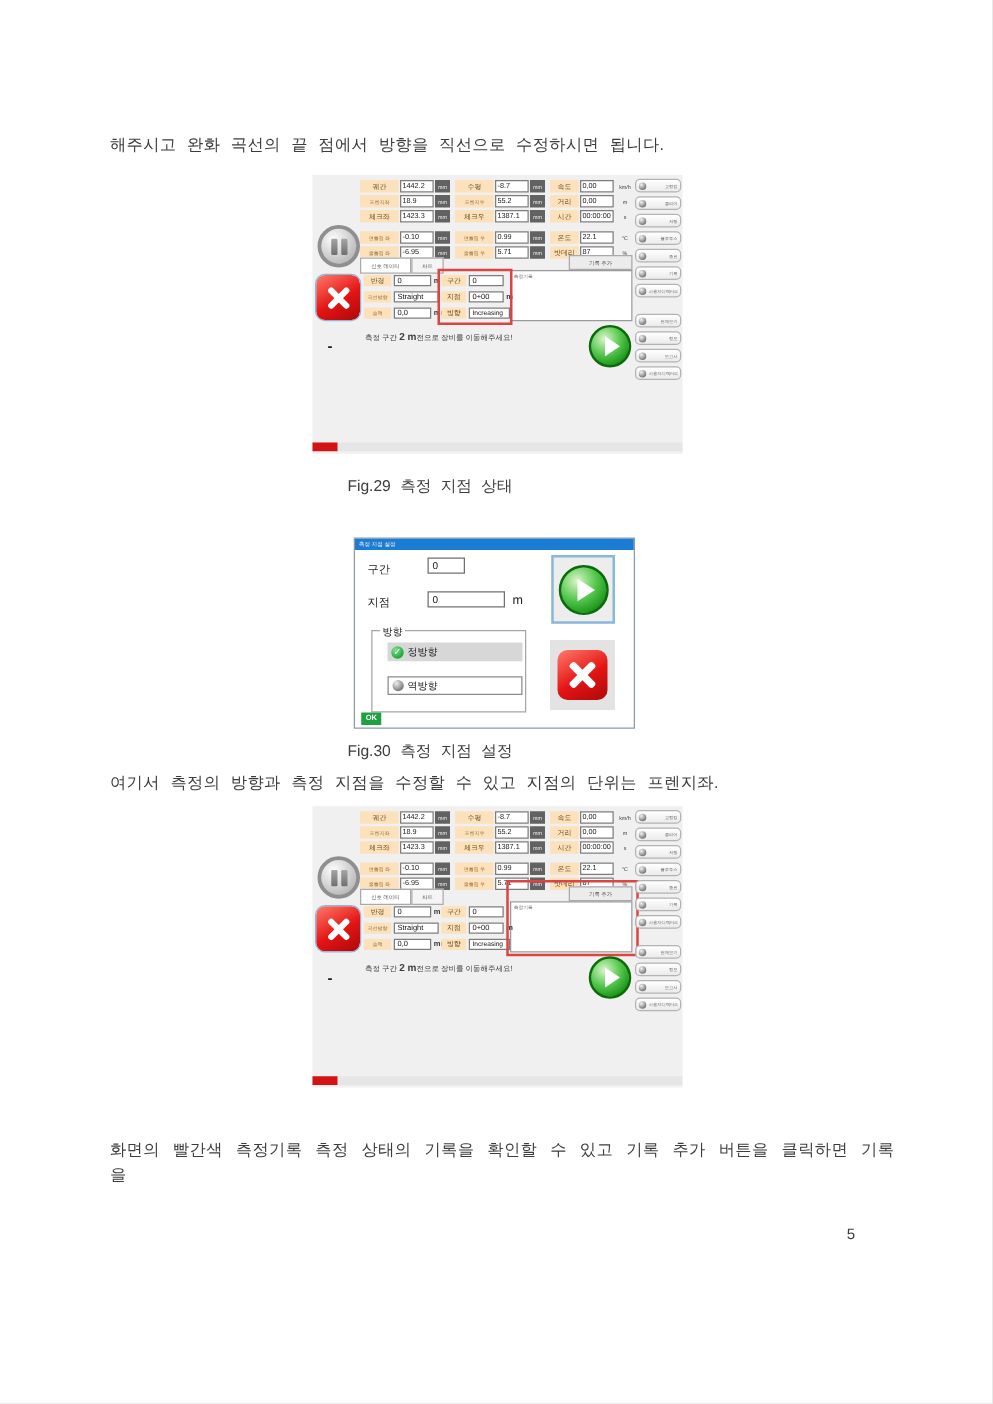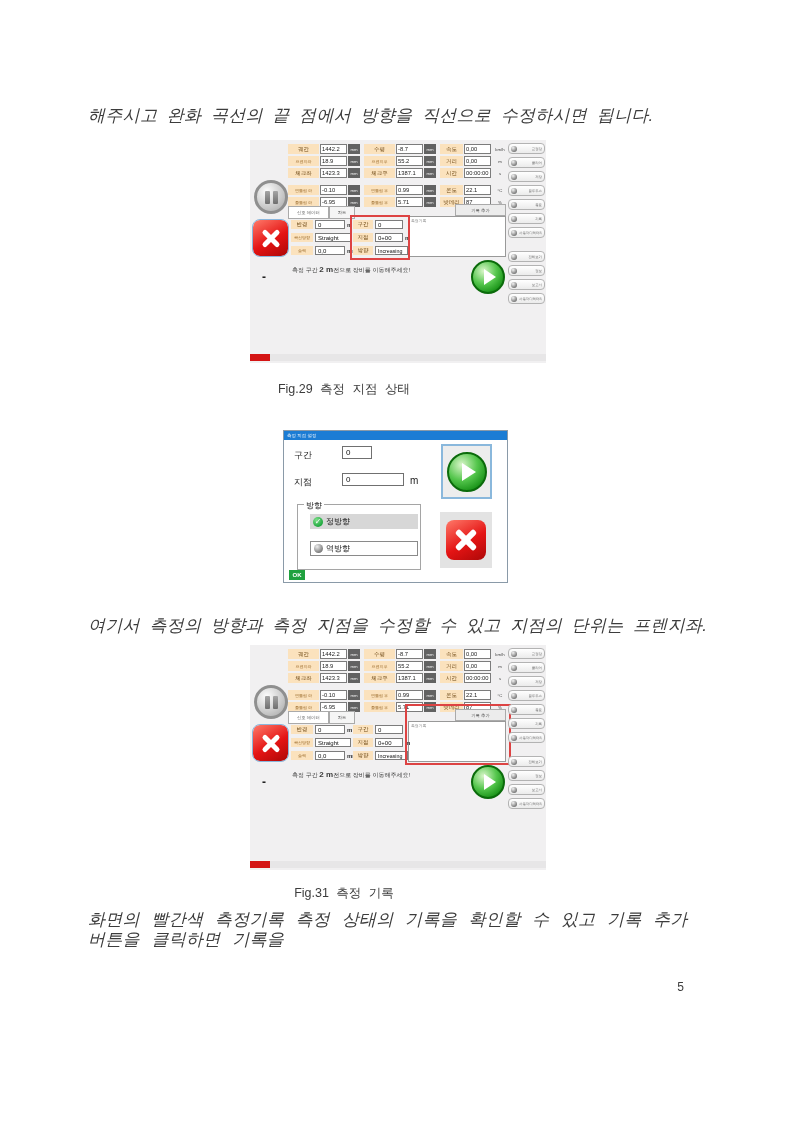--- a/index.html
+++ b/index.html
@@ -1,20 +1,20 @@
 <!DOCTYPE html>
 <html><head>
 <meta charset="utf-8">
 <style>
   html,body{margin:0;padding:0;background:#e9e9e9;}
   #page{position:relative;width:794px;height:1123px;background:#fff;margin:0 auto;
         outline:1px solid #c9c9c9;font-family:"Liberation Sans",sans-serif;overflow:hidden;}
   
-  .para{position:absolute;left:88px;width:628px;font-size:17px;color:#3c3c3c;
-        letter-spacing:.3px;word-spacing:4.5px;line-height:20px;font-style:italic;}
+  .para{position:absolute;left:88px;width:628px;font-size:13px;color:#3c3c3c;
+        letter-spacing:.3px;word-spacing:4.5px;line-height:20px;}
   .para.wide{word-spacing:6.5px;}
   .caption{position:absolute;left:0;width:688px;text-align:center;font-size:12.5px;
            color:#3c3c3c;word-spacing:4px;}
   .pageno{position:absolute;right:110px;top:980px;font-size:12px;color:#3c3c3c;}
   
   .shot{position:absolute;left:250px;width:296px;height:223px;background:#f1f0f1;font-family:"Liberation Sans",sans-serif;}
   .shot.variant-b{height:225px;}
   .pause-btn{position:absolute;left:4px;top:40px;width:34px;height:34px;border-radius:50%;
      background:radial-gradient(circle at 35% 30%,#fdfdfd,#cdcdcd 55%,#a5a5a5);
      border:3px solid #8f8f8f;box-sizing:border-box;display:flex;align-items:center;justify-content:center;gap:3px;}
@@ -302,20 +302,21 @@
         </div>
     </div>
     <div class="d-x-wrap">
       <div class="d-x">
         <div class="x-bar a"></div>
           <div class="x-bar b"></div>
       </div>
     </div>
     <div class="ok-badge">OK</div>
   </div>
+  <div class="caption" style="top:593px">Fig.30 측정 지점 설정</div>
 
   <div class="para" style="top:616px">여기서 측정의 방향과 측정 지점을 수정할 수 있고 지점의 단위는 프렌지좌.</div>
 
   <div class="shot variant-b" style="top:645px">
   <div class="pause-btn">
     <div class="pause-bar"></div>
     <div class="pause-bar"></div>
   </div>
   <div class="x-btn">
     <div class="x-bar a"></div>
@@ -472,18 +473,17 @@
           <div class="side-btn">
             <div class="sphere"></div>
             <span>사용자디렉터리</span>
           </div>
         </div>
   </div>
   <div class="bottom-strip">
     <div class="red-progress"></div>
   </div>
 </div>
-  <div class="caption" style="top:885px">Fig.31 측정 기록</div>
 
   <div class="para wide" style="top:910px">화면의 빨간색 측정기록 측정 상태의 기록을 확인할 수 있고 기록 추가 버튼을 클릭하면 기록을</div>
 
   <div class="pageno">5</div>
 </div>
 
 </body></html>

